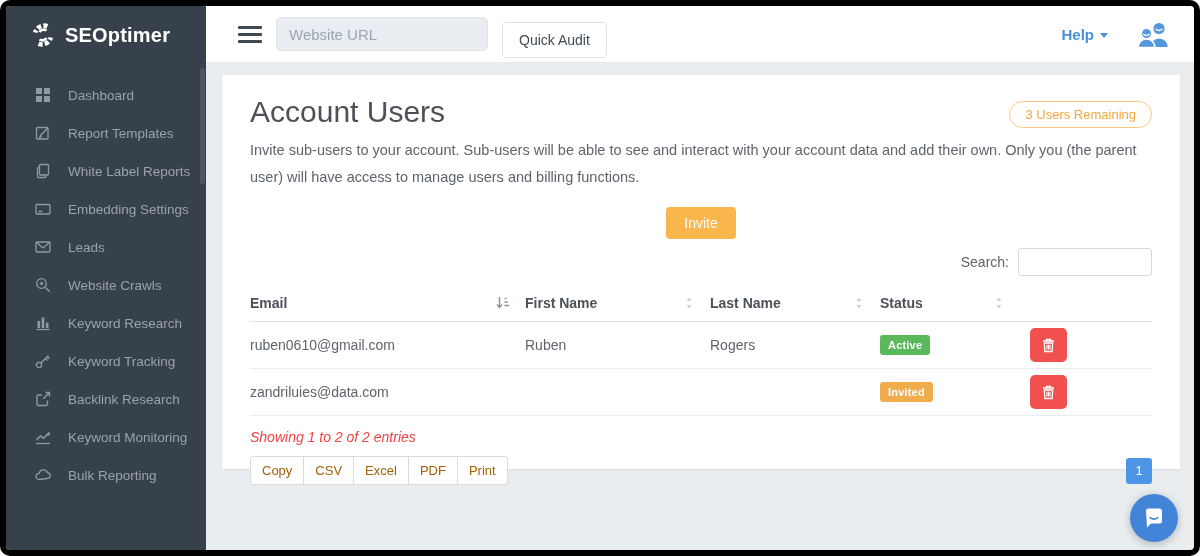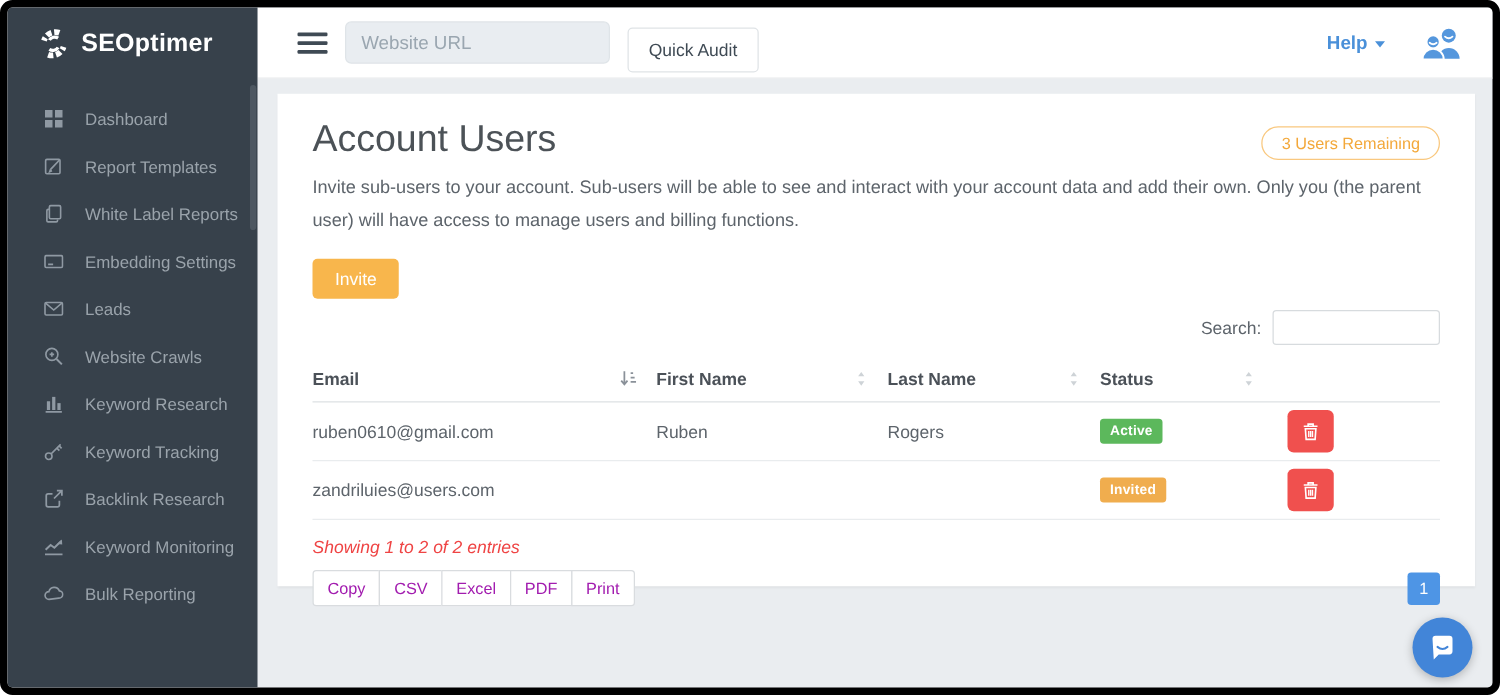--- a/index.html
+++ b/index.html
@@ -40,21 +40,21 @@
   
   .content { flex: 1; padding: 12px 14px 0 16px; }
   .card { background: #fff; height: 394px; padding: 18px 28px 20px; box-shadow: 0 1px 2px rgba(0,0,0,.05); }
 
   .card-head { display: flex; justify-content: space-between; align-items: flex-start; }
   .page-title { font-size: 30px; font-weight: 400; color: #4c5257; margin: 2px 0 8px; }
   .pill { border: 1px solid #f9c87f; color: #f3a83a; border-radius: 15px; padding: 5px 15px; font-size: 13px; margin-top: 8px; white-space: nowrap; }
 
   .desc { color: #5d646b; font-size: 14.5px; line-height: 1.85; margin: 0 0 16px; }
 
-  .invite-row { display: flex; justify-content: flex-start; margin-bottom: 9px; }
+  .invite-row { display: flex; justify-content: center; margin-bottom: 9px; }
   .invite-btn { background: #f8b64c; color: #fff; border: none; border-radius: 4px; padding: 8px 18px; font-size: 14px; cursor: pointer; font-family: inherit; }
 
   .search-row { display: flex; justify-content: flex-end; align-items: center; gap: 9px; margin-bottom: 13px; }
   .search-label { color: #5d646b; font-size: 14px; }
   .search-input { width: 134px; height: 28px; border: 1px solid #d7dbde; border-radius: 3px; padding: 0 8px; font-size: 13px; color: #5d646b; font-family: inherit; }
 
   
   .tbl { width: 100%; }
   .thead { display: flex; align-items: center; border-bottom: 1px solid #dde1e4; padding: 6px 0 10px; }
   .th { display: flex; align-items: center; justify-content: space-between; font-weight: bold; font-size: 14px; color: #4b5158; padding-right: 16px; cursor: pointer; }
@@ -67,21 +67,21 @@
 
   .trow { display: flex; align-items: center; height: 47px; border-bottom: 1px solid #e9ecee; font-size: 14px; color: #5d646b; }
   .badge { display: inline-block; color: #fff; font-size: 11px; font-weight: bold; padding: 4px 8px; border-radius: 3px; letter-spacing: .2px; }
   .badge-active  { background: #5cb85c; }
   .badge-invited { background: #f0ad4e; }
   .delete-btn { width: 37px; height: 34px; background: #f0504e; border: none; border-radius: 5px; display: flex; align-items: center; justify-content: center; cursor: pointer; }
 
   .summary { font-size: 14px; color: #ef4444; margin: 13px 0 11px; font-style: italic; }
   .footer-row { display: flex; align-items: flex-start; justify-content: space-between; }
   .export-group { display: flex; }
-  .export-btn { background: #fff; border: 1px solid #d9dcdf; padding: 6px 11px; font-size: 13px; color: #a21caf; margin-left: -1px; cursor: pointer; font-family: inherit; }
+  .export-btn { background: #fff; border: 1px solid #d9dcdf; padding: 6px 11px; font-size: 13px; color: #a16207; margin-left: -1px; cursor: pointer; font-family: inherit; }
   .export-btn:first-child { border-radius: 3px 0 0 3px; margin-left: 0; }
   .export-btn:last-child { border-radius: 0 3px 3px 0; }
   .page-btn { width: 26px; height: 26px; background: #4e95e5; color: #fff; border: none; border-radius: 3px; font-size: 13px; display: flex; align-items: center; justify-content: center; cursor: pointer; margin-top: 2px; }
 
   
   .chat-bubble { position: absolute; right: 16px; bottom: 8px; width: 48px; height: 48px; border-radius: 50%; background: #4285d8; display: flex; align-items: center; justify-content: center; box-shadow: 0 2px 8px rgba(0,0,0,.25); cursor: pointer; }
 </style>
 </head>
 <body>
 
@@ -272,21 +272,21 @@
                 <svg width="15" height="16" viewBox="0 0 15 16">
                   <path d="M2 4 h11 M5.5 4 V2.3 h4 V4" fill="none" stroke="#fff" stroke-width="1.3"></path>
                   <path d="M3.3 6 h8.4 l-.6 8.5 h-7.2 z" fill="none" stroke="#fff" stroke-width="1.3"></path>
                   <path d="M6 7.8 v4.8 M7.5 7.8 v4.8 M9 7.8 v4.8" stroke="#fff" stroke-width="1.1"></path>
                 </svg>
               </button>
             </div>
           </div>
 
           <div class="trow">
-            <div class="col-email">zandriluies@users.com</div>
+            <div class="col-email">zandriluies@data.com</div>
             <div class="col-first"></div>
             <div class="col-last"></div>
             <div class="col-status">
               <span class="badge badge-invited">Invited</span>
             </div>
             <div class="col-action">
               <button class="delete-btn">
                 <svg width="15" height="16" viewBox="0 0 15 16">
                   <path d="M2 4 h11 M5.5 4 V2.3 h4 V4" fill="none" stroke="#fff" stroke-width="1.3"></path>
                   <path d="M3.3 6 h8.4 l-.6 8.5 h-7.2 z" fill="none" stroke="#fff" stroke-width="1.3"></path>

